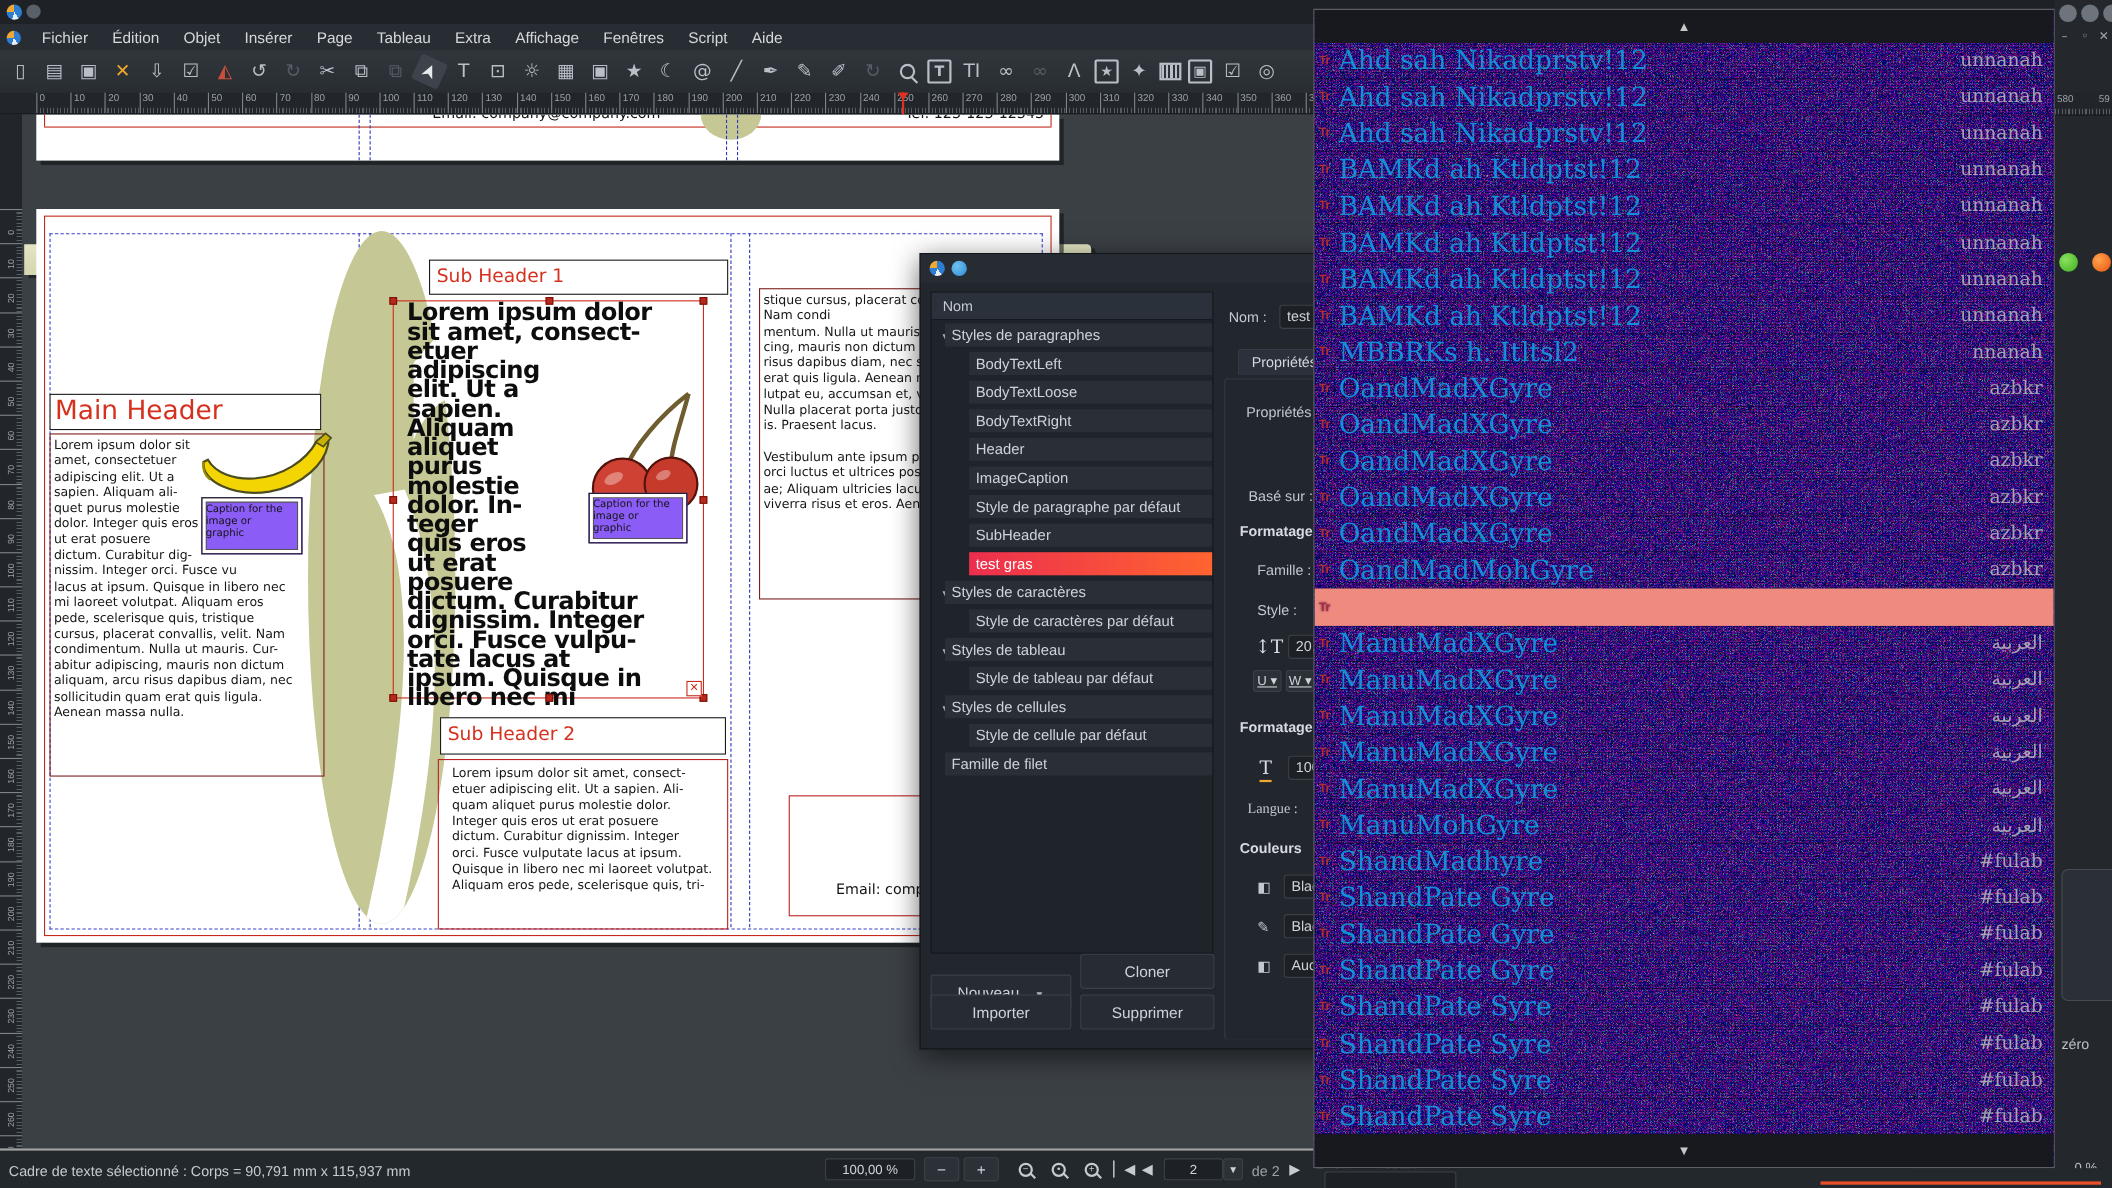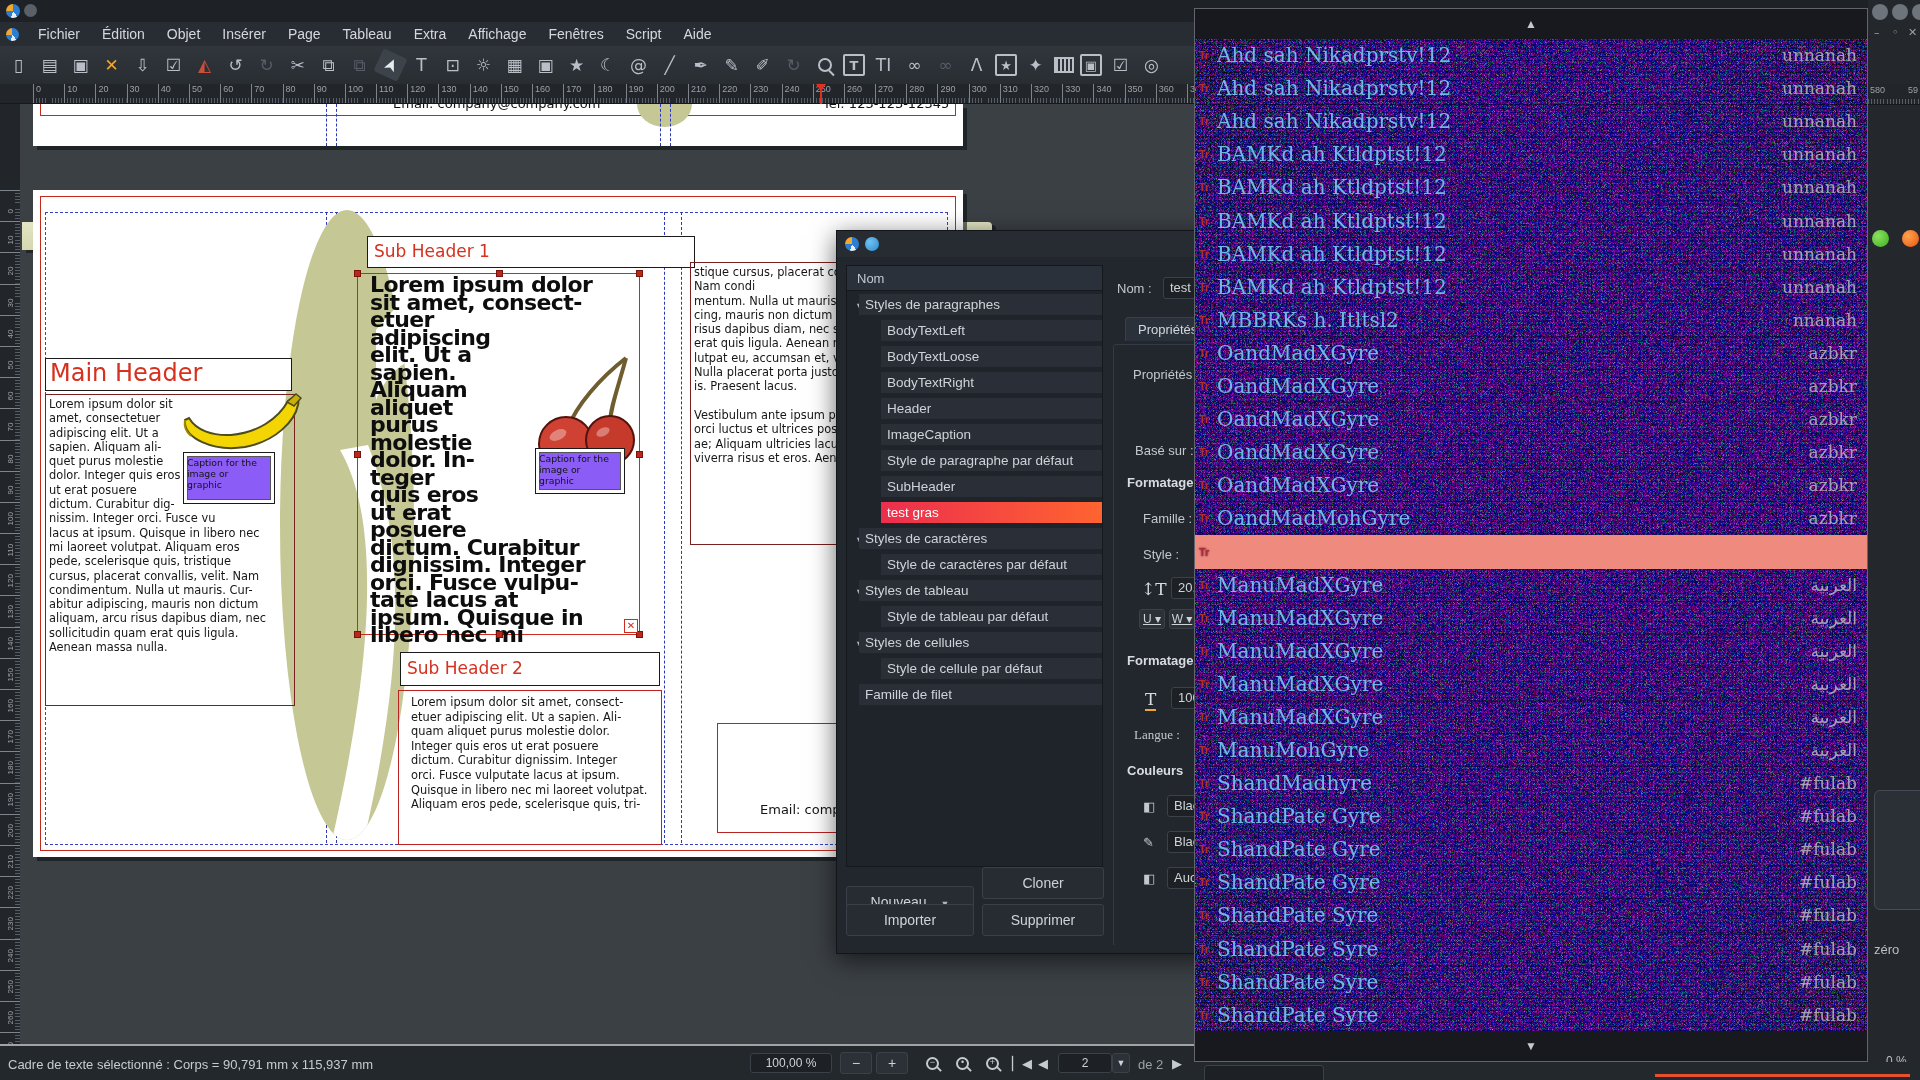--- a/index.html
+++ b/index.html
@@ -111,21 +111,21 @@
 
   
   #fontdd{left:1194px;top:8px;width:674px;height:1054px;background:#241f2e;border:1px solid #62666c;box-sizing:border-box;overflow:hidden;}
   #fontdd .scrollarrow{position:absolute;left:0;right:0;height:30px;background:#17191f;color:#c8c8c8;
     text-align:center;font-size:12px;line-height:30px;z-index:3;}
   #dd-noise{position:absolute;left:0;top:0;width:674px;height:1054px;opacity:.92;}
   #dd-rows{position:absolute;left:0;top:30px;right:0;z-index:2;}
   .frow{height:33.1px;display:flex;align-items:center;padding:0 10px 0 4px;box-sizing:border-box;
     border-bottom:1px solid rgba(0,0,0,.28);}
   .frow .tr-ico{color:#b03030;font-size:11px;font-weight:bold;width:18px;flex:0 0 18px;text-shadow:0 0 2px #306;}
-  .frow .fl{font-family:"DejaVu Serif",serif;font-size:20px;color:#7dd3fc;white-space:nowrap;overflow:hidden;
+  .frow .fl{font-family:"DejaVu Serif",serif;font-size:24px;color:#0ea5e9;white-space:nowrap;overflow:hidden;
     flex:1;filter:blur(.4px);opacity:.85;}
   .frow .fr{font-family:"DejaVu Serif",serif;font-size:17px;color:#c3c3c3;white-space:nowrap;filter:blur(.5px);opacity:.8;}
   .frow.sel{background:#ef8a7e;border-bottom:none;}
   .frow.sel .fl{color:#e0dede;filter:none;opacity:1;font-size:21px;}
 
   
   #strip{left:1868px;top:0;width:52px;height:1080px;background:#24282d;overflow:hidden;}
   #strip .wdot{position:absolute;width:16px;height:16px;border-radius:50%;background:#6d747c;top:4px;}
   #strip .wctl{position:absolute;top:26px;color:#9aa1a8;font-size:11px;font-family:"DejaVu Sans",sans-serif;}
   #strip-ruler{position:absolute;left:0;top:84px;width:52px;height:20px;background:#22262b;font-size:9px;color:#9aa1a9;
@@ -404,21 +404,21 @@
       </div>
       <svg class="abs" style="left:146px;top:200px;" width="128" height="70">
         <path d="M6,30 C4,48 34,62 66,57 C98,51 116,30 119,15 C121,8 114,6 109,11 C99,29 78,43 52,45 C33,46 17,40 10,28 Z" fill="#f4d504" stroke="#4c4c1e" stroke-width="2"></path>
         <path d="M108,12 L117,4 L122,8 L115,16 Z" fill="#c8b006" stroke="#4c4c1e" stroke-width="1.5"></path>
         <path d="M6,30 C5,36 7,42 12,46" fill="none" stroke="#9c8b04" stroke-width="2"></path>
       </svg>
       <div class="caption" style="left:150px;top:262px;width:92px;height:52px;">Caption for the
 image or
 graphic</div>
 
-      <div class="blackbox" style="left:334px;top:46px;width:328px;height:32px;">
+      <div class="blackbox" style="left:357px;top:46px;width:272px;height:32px;">
         <span class="redheading" style="font-size:17px;position:absolute;left:6px;top:4px;">Sub Header 1</span>
       </div>
       <div id="selframe" style="left:324px;top:83px;width:283px;height:362px;">
         <div class="boldcol" style="padding:2px 0 0 12px;">Lorem ipsum dolor
 sit amet, consect-
 etuer
 adipiscing
 elit. Ut a
 sapien.
 Aliquam

